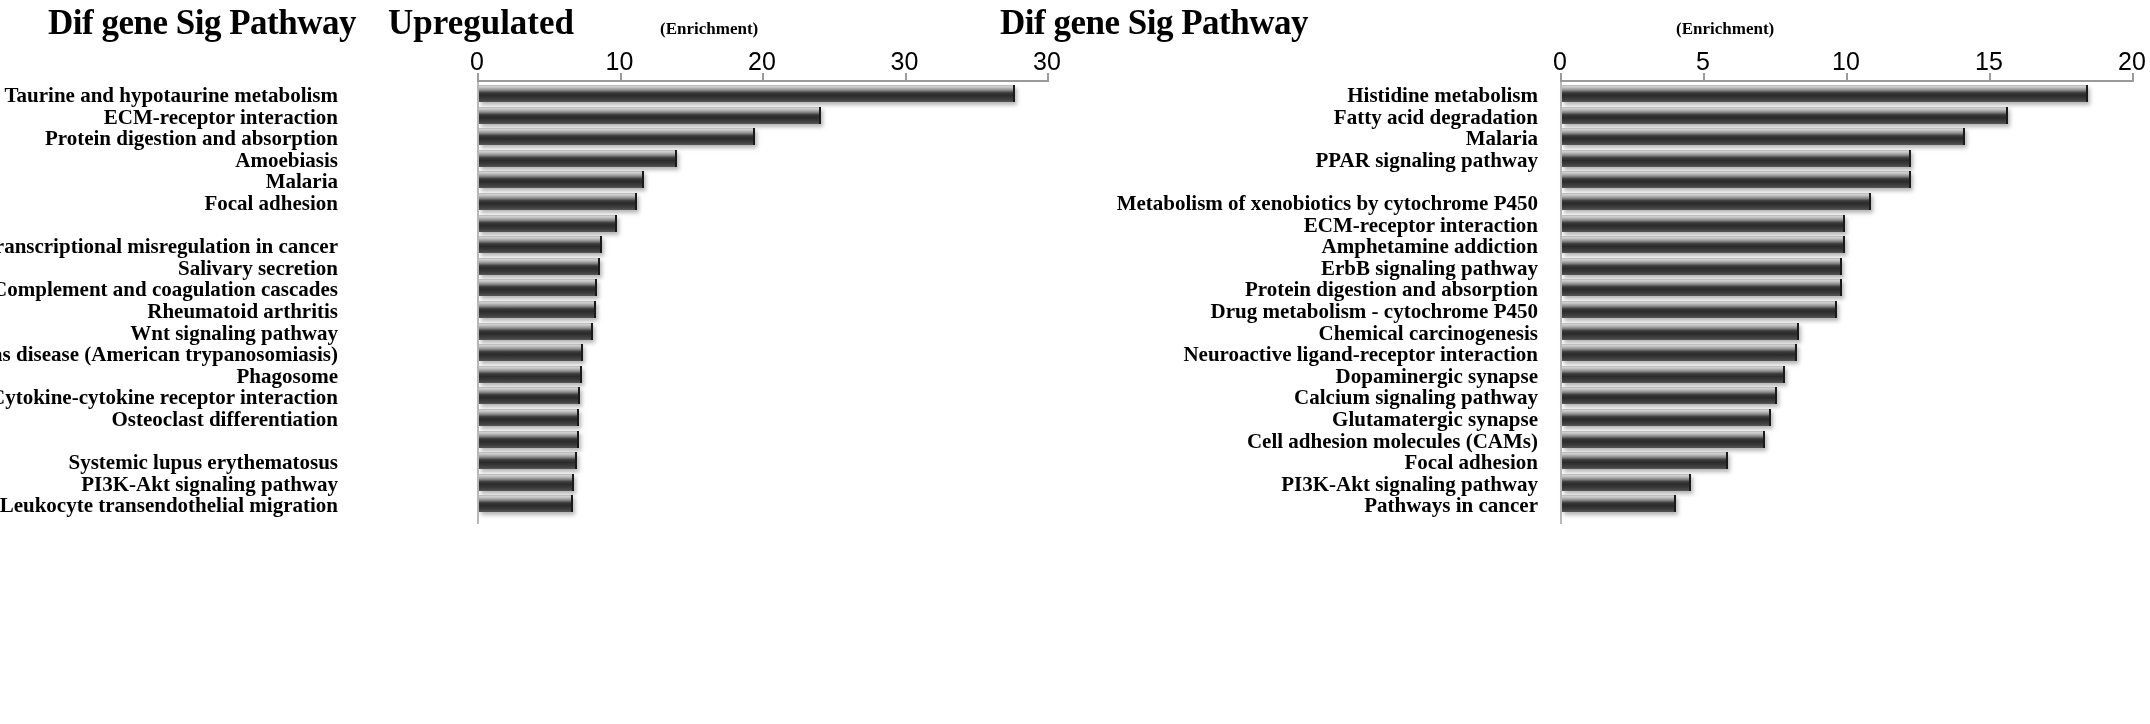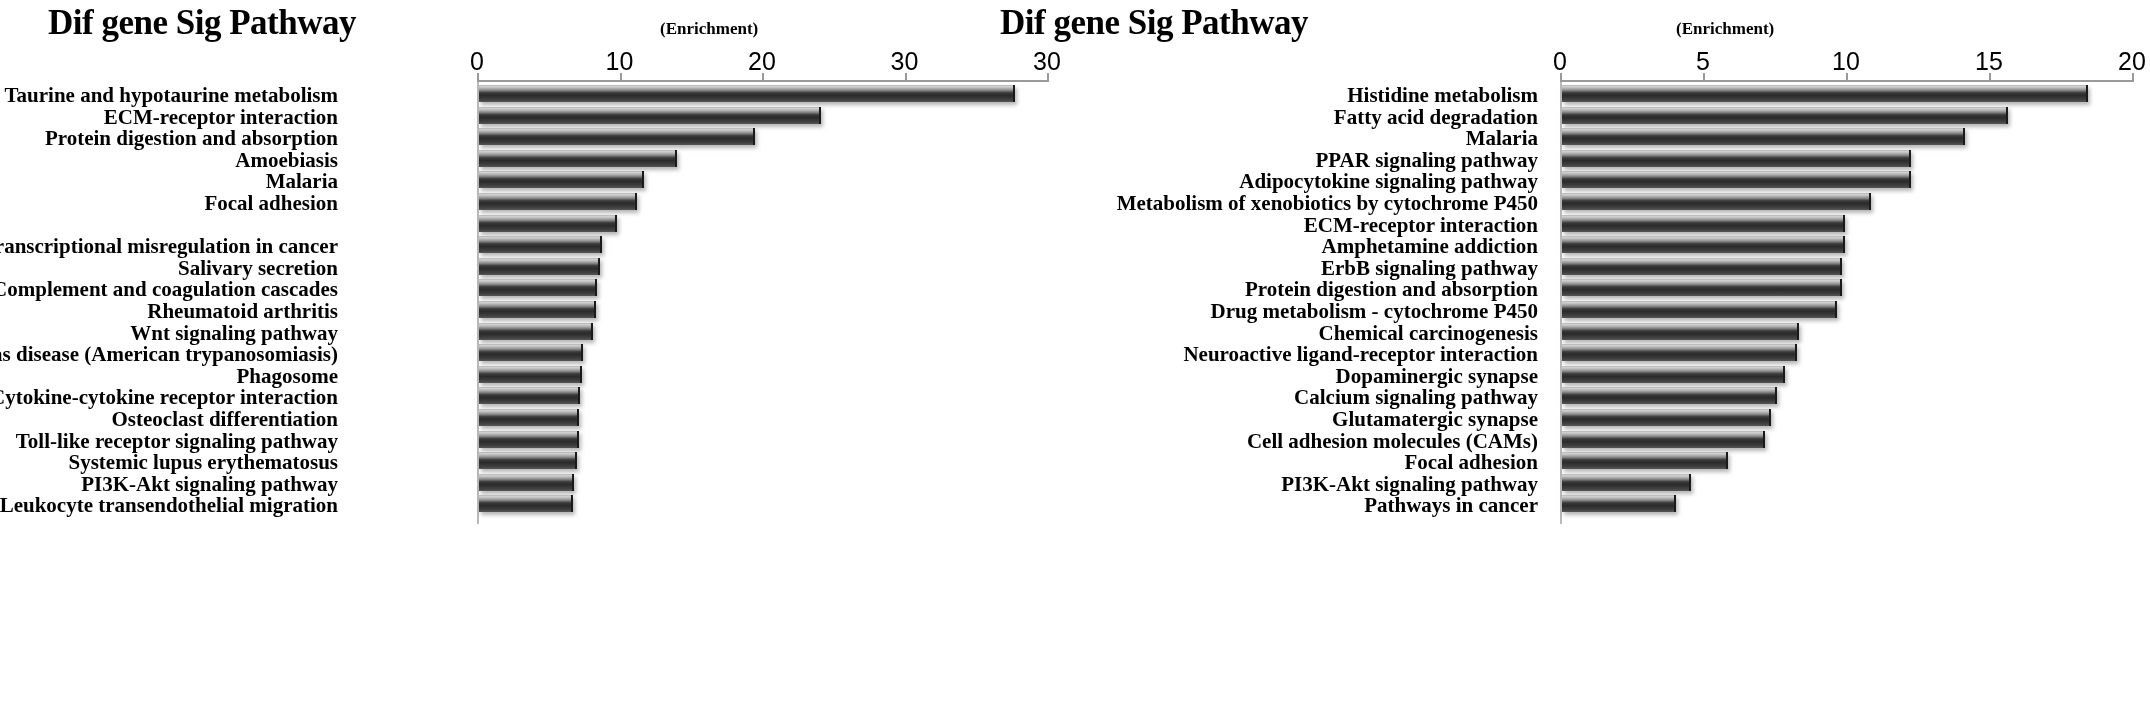--- a/index.html
+++ b/index.html
@@ -76,20 +76,21 @@
   }
 </style>
 </head>
 <body>
 
 <div class="figure">
 
   <div class="panel p-left">
     <div class="panel-header">
       <div class="hdr-title">Dif gene Sig Pathway</div>
+      <div class="hdr-sub">Upregulated</div>
       <div class="hdr-enrich">(Enrichment)</div>
     </div>
     <div class="axis-area">
       <div class="axis-tick-labels">
           <div class="axis-tick-label" style="left: 477px;">0</div>
           <div class="axis-tick-label" style="left: 619.5px;">10</div>
           <div class="axis-tick-label" style="left: 762px;">20</div>
           <div class="axis-tick-label" style="left: 904.5px;">30</div>
           <div class="axis-tick-label" style="left: 1047px;">30</div>
         </div>
@@ -128,21 +129,20 @@
         <div class="row-label" style="top: 321.6px; right: 737px;">Wnt signaling pathway</div>
         <div class="bar" style="left: 479px; top: 322.6px; transform: none; width: 112px;"></div>
         <div class="row-label" style="top: 343.2px; right: 737px;">Chagas disease (American trypanosomiasis)</div>
         <div class="bar" style="left: 479px; top: 344.2px; transform: none; width: 102.025px;"></div>
         <div class="row-label" style="top: 364.8px; right: 737px;">Phagosome</div>
         <div class="bar" style="left: 479px; top: 365.8px; transform: none; width: 100.6px;"></div>
         <div class="row-label" style="top: 386.4px; right: 737px;">Cytokine-cytokine receptor interaction</div>
         <div class="bar" style="left: 479px; top: 387.4px; transform: none; width: 99.175px;"></div>
         <div class="row-label" style="top: 408px; right: 737px;">Osteoclast differentiation</div>
         <div class="bar" style="left: 479px; top: 409px; transform: none; width: 97.75px;"></div>
-        <div class="row-label" style="top: 429.6px; right: 737px;">Toll-like receptor signaling pathway</div>
         <div class="bar" style="left: 479px; top: 430.6px; transform: none; width: 97.75px;"></div>
         <div class="row-label" style="top: 451.2px; right: 737px;">Systemic lupus erythematosus</div>
         <div class="bar" style="left: 479px; top: 452.2px; transform: none; width: 96.325px;"></div>
         <div class="row-label" style="top: 472.8px; right: 737px;">PI3K-Akt signaling pathway</div>
         <div class="bar" style="left: 479px; top: 473.8px; transform: none; width: 93.475px;"></div>
         <div class="row-label" style="top: 494.4px; right: 737px;">Leukocyte transendothelial migration</div>
         <div class="bar" style="left: 479px; top: 495.4px; transform: none; width: 92.05px;"></div>
       </div>
   </div>
 
@@ -171,21 +171,20 @@
     <div class="chart-body">
         <div class="baseline" style="left: 485px; top: 82px; height: 442px;"></div>
         <div class="row-label" style="top: 84px; right: 612px;">Histidine metabolism</div>
         <div class="bar" style="left: 487px; top: 85px; transform: none; width: 524.24px;"></div>
         <div class="row-label" style="top: 105.6px; right: 612px;">Fatty acid degradation</div>
         <div class="bar" style="left: 487px; top: 106.6px; transform: none; width: 444.16px;"></div>
         <div class="row-label" style="top: 127.2px; right: 612px;">Malaria</div>
         <div class="bar" style="left: 487px; top: 128.2px; transform: none; width: 401.26px;"></div>
         <div class="row-label" style="top: 148.8px; right: 612px;">PPAR signaling pathway</div>
         <div class="bar" style="left: 487px; top: 149.8px; transform: none; width: 346.92px;"></div>
-        <div class="row-label" style="top: 170.4px; right: 612px;">Adipocytokine signaling pathway</div>
         <div class="bar" style="left: 487px; top: 171.4px; transform: none; width: 346.92px;"></div>
         <div class="row-label" style="top: 192px; right: 612px;">Metabolism of xenobiotics by cytochrome P450</div>
         <div class="bar" style="left: 487px; top: 193px; transform: none; width: 306.88px;"></div>
         <div class="row-label" style="top: 213.6px; right: 612px;">ECM-receptor interaction</div>
         <div class="bar" style="left: 487px; top: 214.6px; transform: none; width: 281.14px;"></div>
         <div class="row-label" style="top: 235.2px; right: 612px;">Amphetamine addiction</div>
         <div class="bar" style="left: 487px; top: 236.2px; transform: none; width: 281.14px;"></div>
         <div class="row-label" style="top: 256.8px; right: 612px;">ErbB signaling pathway</div>
         <div class="bar" style="left: 487px; top: 257.8px; transform: none; width: 278.28px;"></div>
         <div class="row-label" style="top: 278.4px; right: 612px;">Protein digestion and absorption</div>

